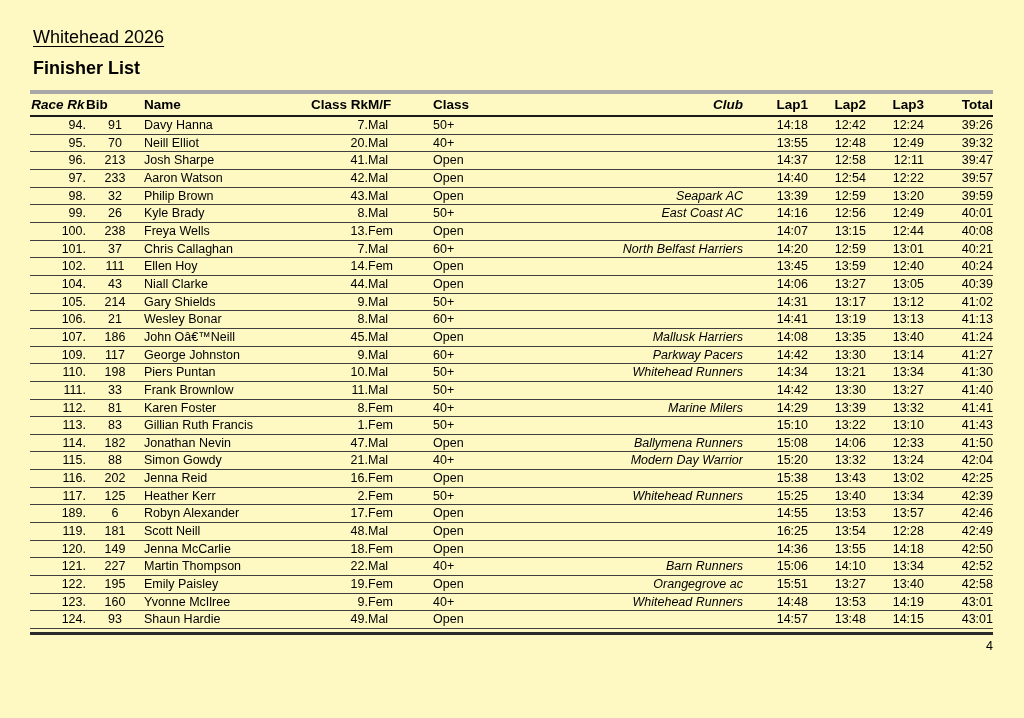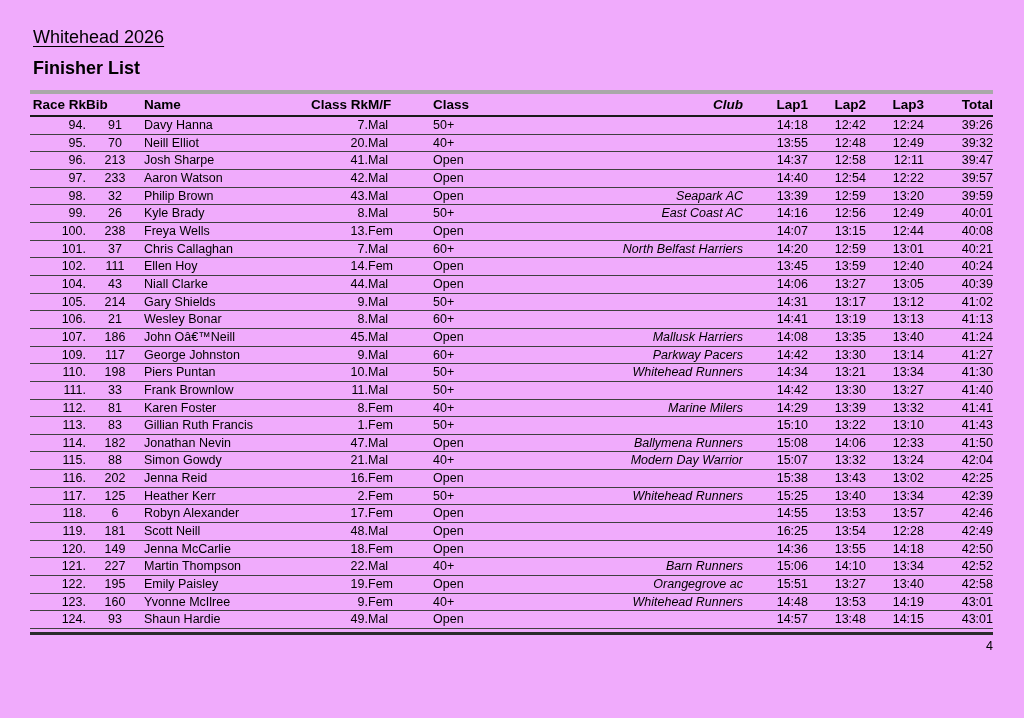--- a/index.html
+++ b/index.html
@@ -6,21 +6,21 @@
     margin: 0;
     padding: 0;
     background: #ffffff;
     font-family: "Liberation Sans", sans-serif;
     color: #000000;
   }
   .page {
     position: relative;
     width: 1024px;
     height: 718px;
-    background: #f0abfc;
+    background: #fef9c3;
     overflow: hidden;
   }
   .content {
     margin-left: 30px;
     width: 963px;
   }
   .title {
     margin: 0 0 0 3px;
     padding-top: 27px;
     font-size: 18px;
@@ -56,21 +56,21 @@
     font-size: 12.5px;
     height: 16.65px;
     line-height: 16.65px;
     vertical-align: middle;
     border-bottom: 1px solid #3f3f3f;
     padding: 0;
     white-space: nowrap;
     overflow: hidden;
   }
   
-  th.c-race    { text-align: right;  padding-left: 3px; }
+  th.c-race    { text-align: center;  padding-left: 3px; font-style: italic; }
   td.c-race    { text-align: right; }
   th.c-bib     { text-align: left;  padding-left: 29px; }
   td.c-bib     { text-align: center; }
   th.c-name,
   td.c-name    { text-align: left;  padding-left: 19px; }
   th.c-classrk { text-align: right; }
   td.c-classrk { text-align: right; padding-right: 16px; }
   th.c-mf,
   td.c-mf      { text-align: left;  padding-left: 25px; }
   th.c-class,
@@ -383,21 +383,21 @@
     <td class="c-total">41:50</td>
   </tr>
           <tr>
     <td class="c-race">115.</td>
     <td class="c-bib">88</td>
     <td class="c-name">Simon Gowdy</td>
     <td class="c-classrk">21.</td>
     <td class="c-mf">Mal</td>
     <td class="c-class">40+</td>
     <td class="c-club">Modern Day Warrior</td>
-    <td class="c-lap">15:07</td>
+    <td class="c-lap">15:20</td>
     <td class="c-lap">13:32</td>
     <td class="c-lap">13:24</td>
     <td class="c-total">42:04</td>
   </tr>
           <tr>
     <td class="c-race">116.</td>
     <td class="c-bib">202</td>
     <td class="c-name">Jenna Reid</td>
     <td class="c-classrk">16.</td>
     <td class="c-mf">Fem</td>
@@ -415,21 +415,21 @@
     <td class="c-classrk">2.</td>
     <td class="c-mf">Fem</td>
     <td class="c-class">50+</td>
     <td class="c-club">Whitehead Runners</td>
     <td class="c-lap">15:25</td>
     <td class="c-lap">13:40</td>
     <td class="c-lap">13:34</td>
     <td class="c-total">42:39</td>
   </tr>
           <tr>
-    <td class="c-race">118.</td>
+    <td class="c-race">189.</td>
     <td class="c-bib">6</td>
     <td class="c-name">Robyn Alexander</td>
     <td class="c-classrk">17.</td>
     <td class="c-mf">Fem</td>
     <td class="c-class">Open</td>
     <td class="c-club"></td>
     <td class="c-lap">14:55</td>
     <td class="c-lap">13:53</td>
     <td class="c-lap">13:57</td>
     <td class="c-total">42:46</td>

